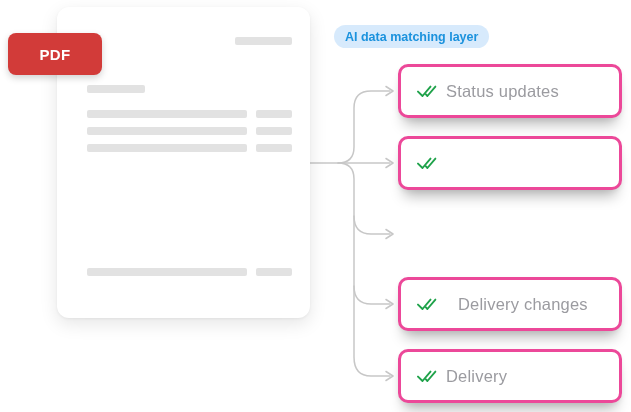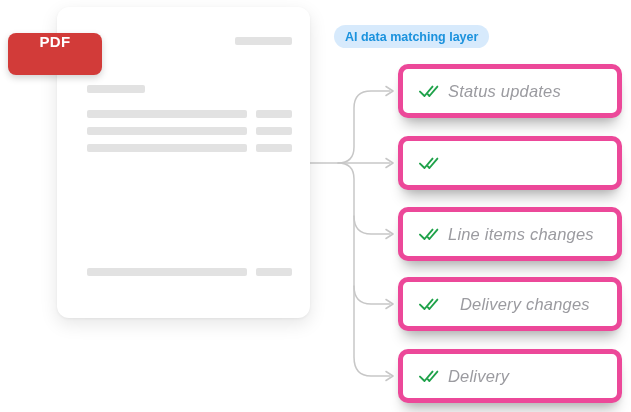--- a/index.html
+++ b/index.html
@@ -59,21 +59,21 @@
 
   
   .pdf-badge {
     position: absolute;
     left: 8px; top: 33px;
     width: 94px; height: 42px;
     background: #d23b39;
     border-radius: 8px;
     box-shadow: 0 3px 7px rgba(0,0,0,0.18);
     display: flex;
-    align-items: flex-start;
+    align-items: center;
     justify-content: center;
     color: #ffffff;
     font-size: 15px;
     font-weight: bold;
     letter-spacing: 0.3px;
   }
 
   
   .ai-pill {
     position: absolute;
@@ -89,28 +89,27 @@
     font-weight: bold;
     white-space: nowrap;
   }
 
   
   .card {
     position: absolute;
     left: 398px;
     width: 224px; height: 54px;
     background: #ffffff;
-    border: 5px solid #ec4899;
+    border: 3px solid #ec4899;
     border-radius: 10px;
     box-sizing: border-box;
     box-shadow: 0 12px 14px -6px rgba(0,0,0,0.28), 0 2px 5px rgba(0,0,0,0.06);
     display: flex;
     align-items: center;
     padding-left: 16px;
-    font-style: italic;
   }
   .card-1 { top: 64px; }
   .card-2 { top: 136px; }
   .card-3 { top: 207px; }
   .card-4 { top: 277px; gap: 12px; }
   .card-5 { top: 349px; }
 
   .check-icon {
     width: 20px; height: 16px;
     flex: 0 0 auto;
@@ -177,27 +176,20 @@
     <span class="card-label">Status updates</span>
   </div>
 
   <div class="card card-2">
     <svg class="check-icon" viewBox="0 0 20 16">
       <path d="M1 8.6 L5.5 13 L13.5 3.6"></path>
         <path d="M8.7 11.2 L10.4 13 L18.4 3.6"></path>
     </svg>
   </div>
 
-  <div class="card card-3">
-    <svg class="check-icon" viewBox="0 0 20 16">
-      <path d="M1 8.6 L5.5 13 L13.5 3.6"></path>
-        <path d="M8.7 11.2 L10.4 13 L18.4 3.6"></path>
-    </svg>
-    <span class="card-label">Line items changes</span>
-  </div>
 
   <div class="card card-4">
     <svg class="check-icon" viewBox="0 0 20 16">
       <path d="M1 8.6 L5.5 13 L13.5 3.6"></path>
         <path d="M8.7 11.2 L10.4 13 L18.4 3.6"></path>
     </svg>
     <span class="card-label">Delivery changes</span>
   </div>
 
   <div class="card card-5">

